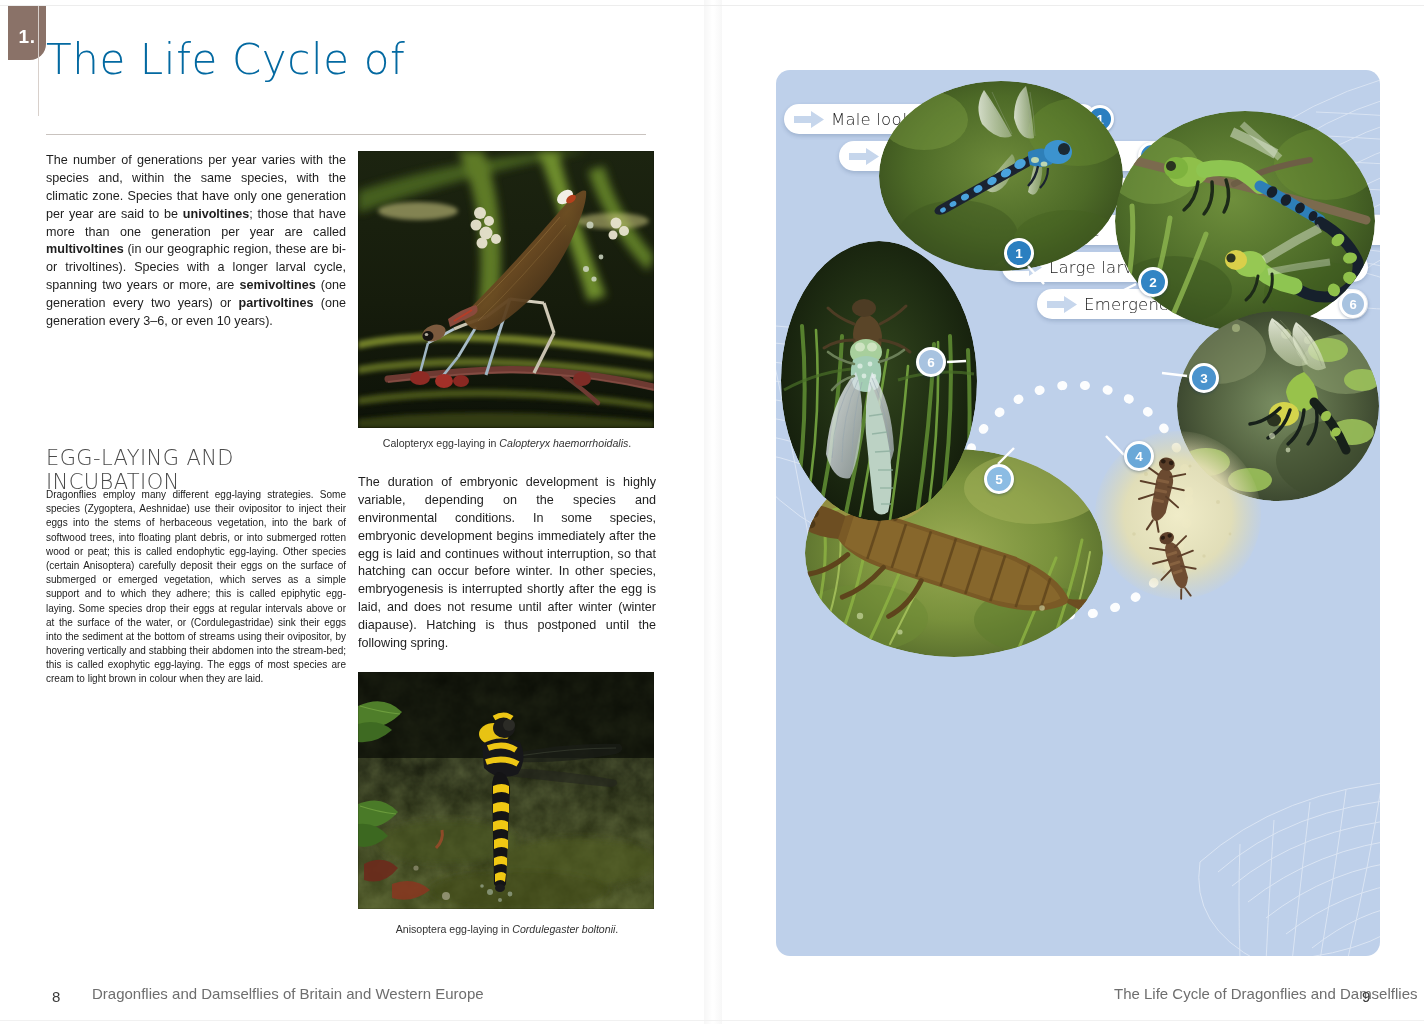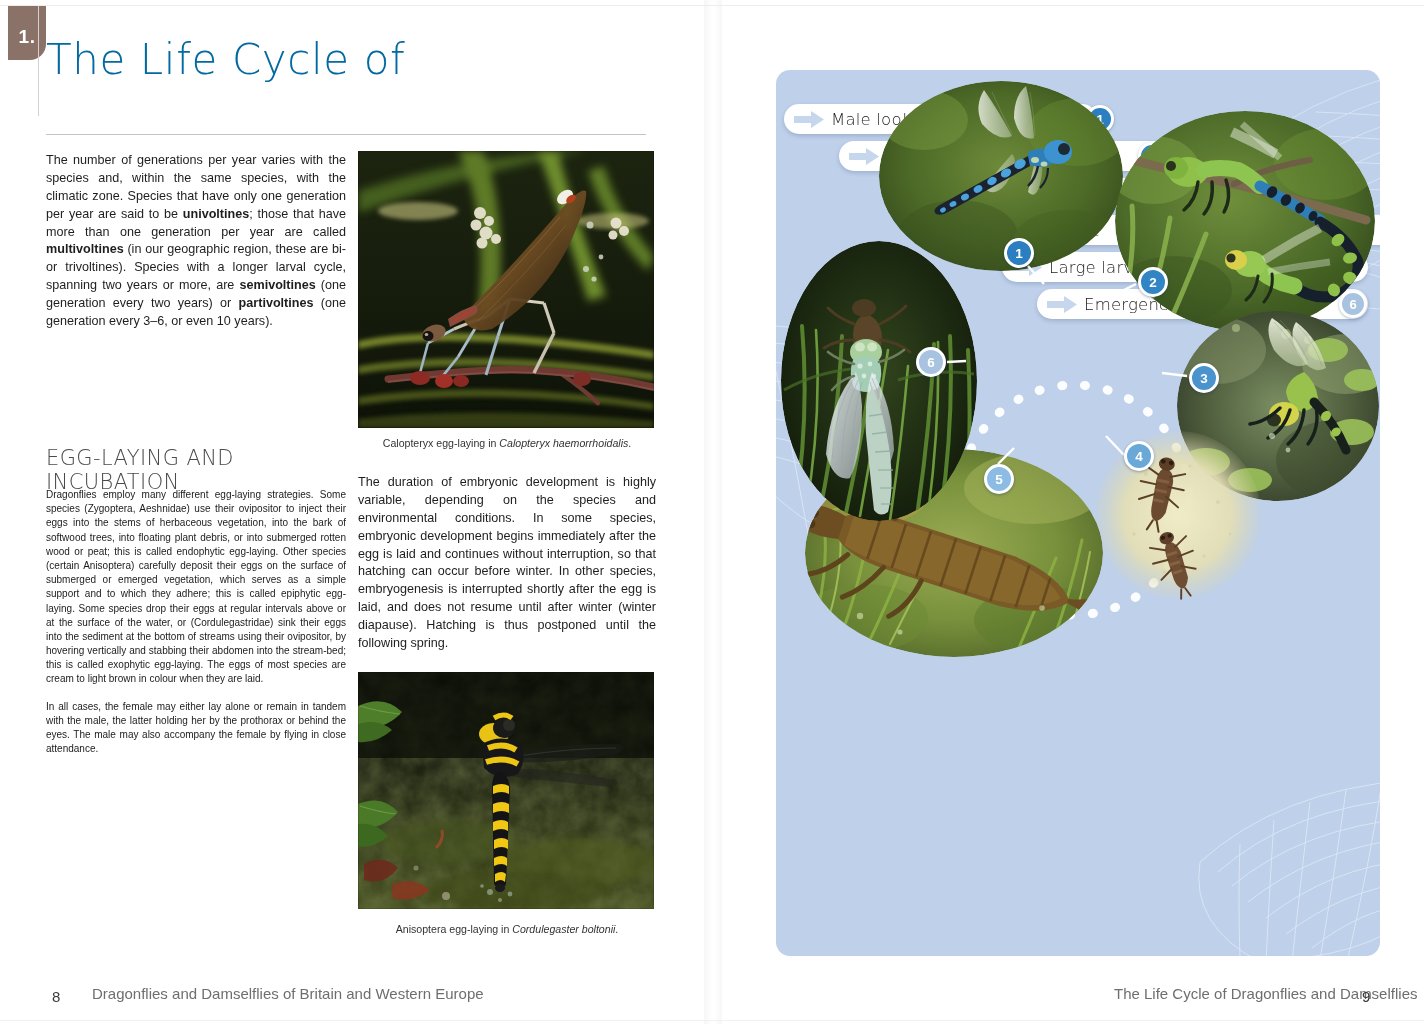--- a/index.html
+++ b/index.html
@@ -130,21 +130,20 @@
   <div class="title-rule"></div>
 
   <div class="col col-a">
     <p>The number of generations per year varies with the species and, within the same species, with the climatic zone. Species that have only one generation per year are said to be <b>univoltines</b>; those that have more than one generation per year are called <b>multivoltines</b> (in our geographic region, these are bi- or trivoltines). Species with a longer larval cycle, spanning two years or more, are <b>semivoltines</b> (one generation every two years) or <b>partivoltines</b> (one generation every 3–6, or even 10 years).</p>
   </div>
 
   <div class="subhead">EGG-LAYING AND INCUBATION</div>
 
   <div class="col-a2">
     <p>Dragonflies employ many different egg-laying strategies. Some species (Zygoptera, Aeshnidae) use their ovipositor to inject their eggs into the stems of herbaceous vegetation, into the bark of softwood trees, into floating plant debris, or into submerged rotten wood or peat; this is called endophytic egg-laying. Other species (certain Anisoptera) carefully deposit their eggs on the surface of submerged or emerged vegetation, which serves as a simple support and to which they adhere; this is called epiphytic egg-laying. Some species drop their eggs at regular intervals above or at the surface of the water, or (Cordulegastridae) sink their eggs into the sediment at the bottom of streams using their ovipositor, by hovering vertically and stabbing their abdomen into the stream-bed; this is called exophytic egg-laying. The eggs of most species are cream to light brown in colour when they are laid.</p>
-    <p>In all cases, the female may either lay alone or remain in tandem with the male, the latter holding her by the prothorax or behind the eyes. The male may also accompany the female by flying in close attendance.</p>
   </div>
 
   <div class="col col-b">
     <p>The duration of embryonic development is highly variable, depending on the species and environmental conditions. In some species, embryonic development begins immediately after the egg is laid and continues without interruption, so that hatching can occur before winter. In other species, embryogenesis is interrupted shortly after the egg is laid, and does not resume until after winter (winter diapause). Hatching is thus postponed until the following spring.</p>
   </div>
 
   <div class="photo" id="photo-calopteryx">
     <svg width="296" height="277" viewBox="0 0 296 277">
       <defs>
         <linearGradient id="water" x1="0" y1="0" x2="0" y2="1">

